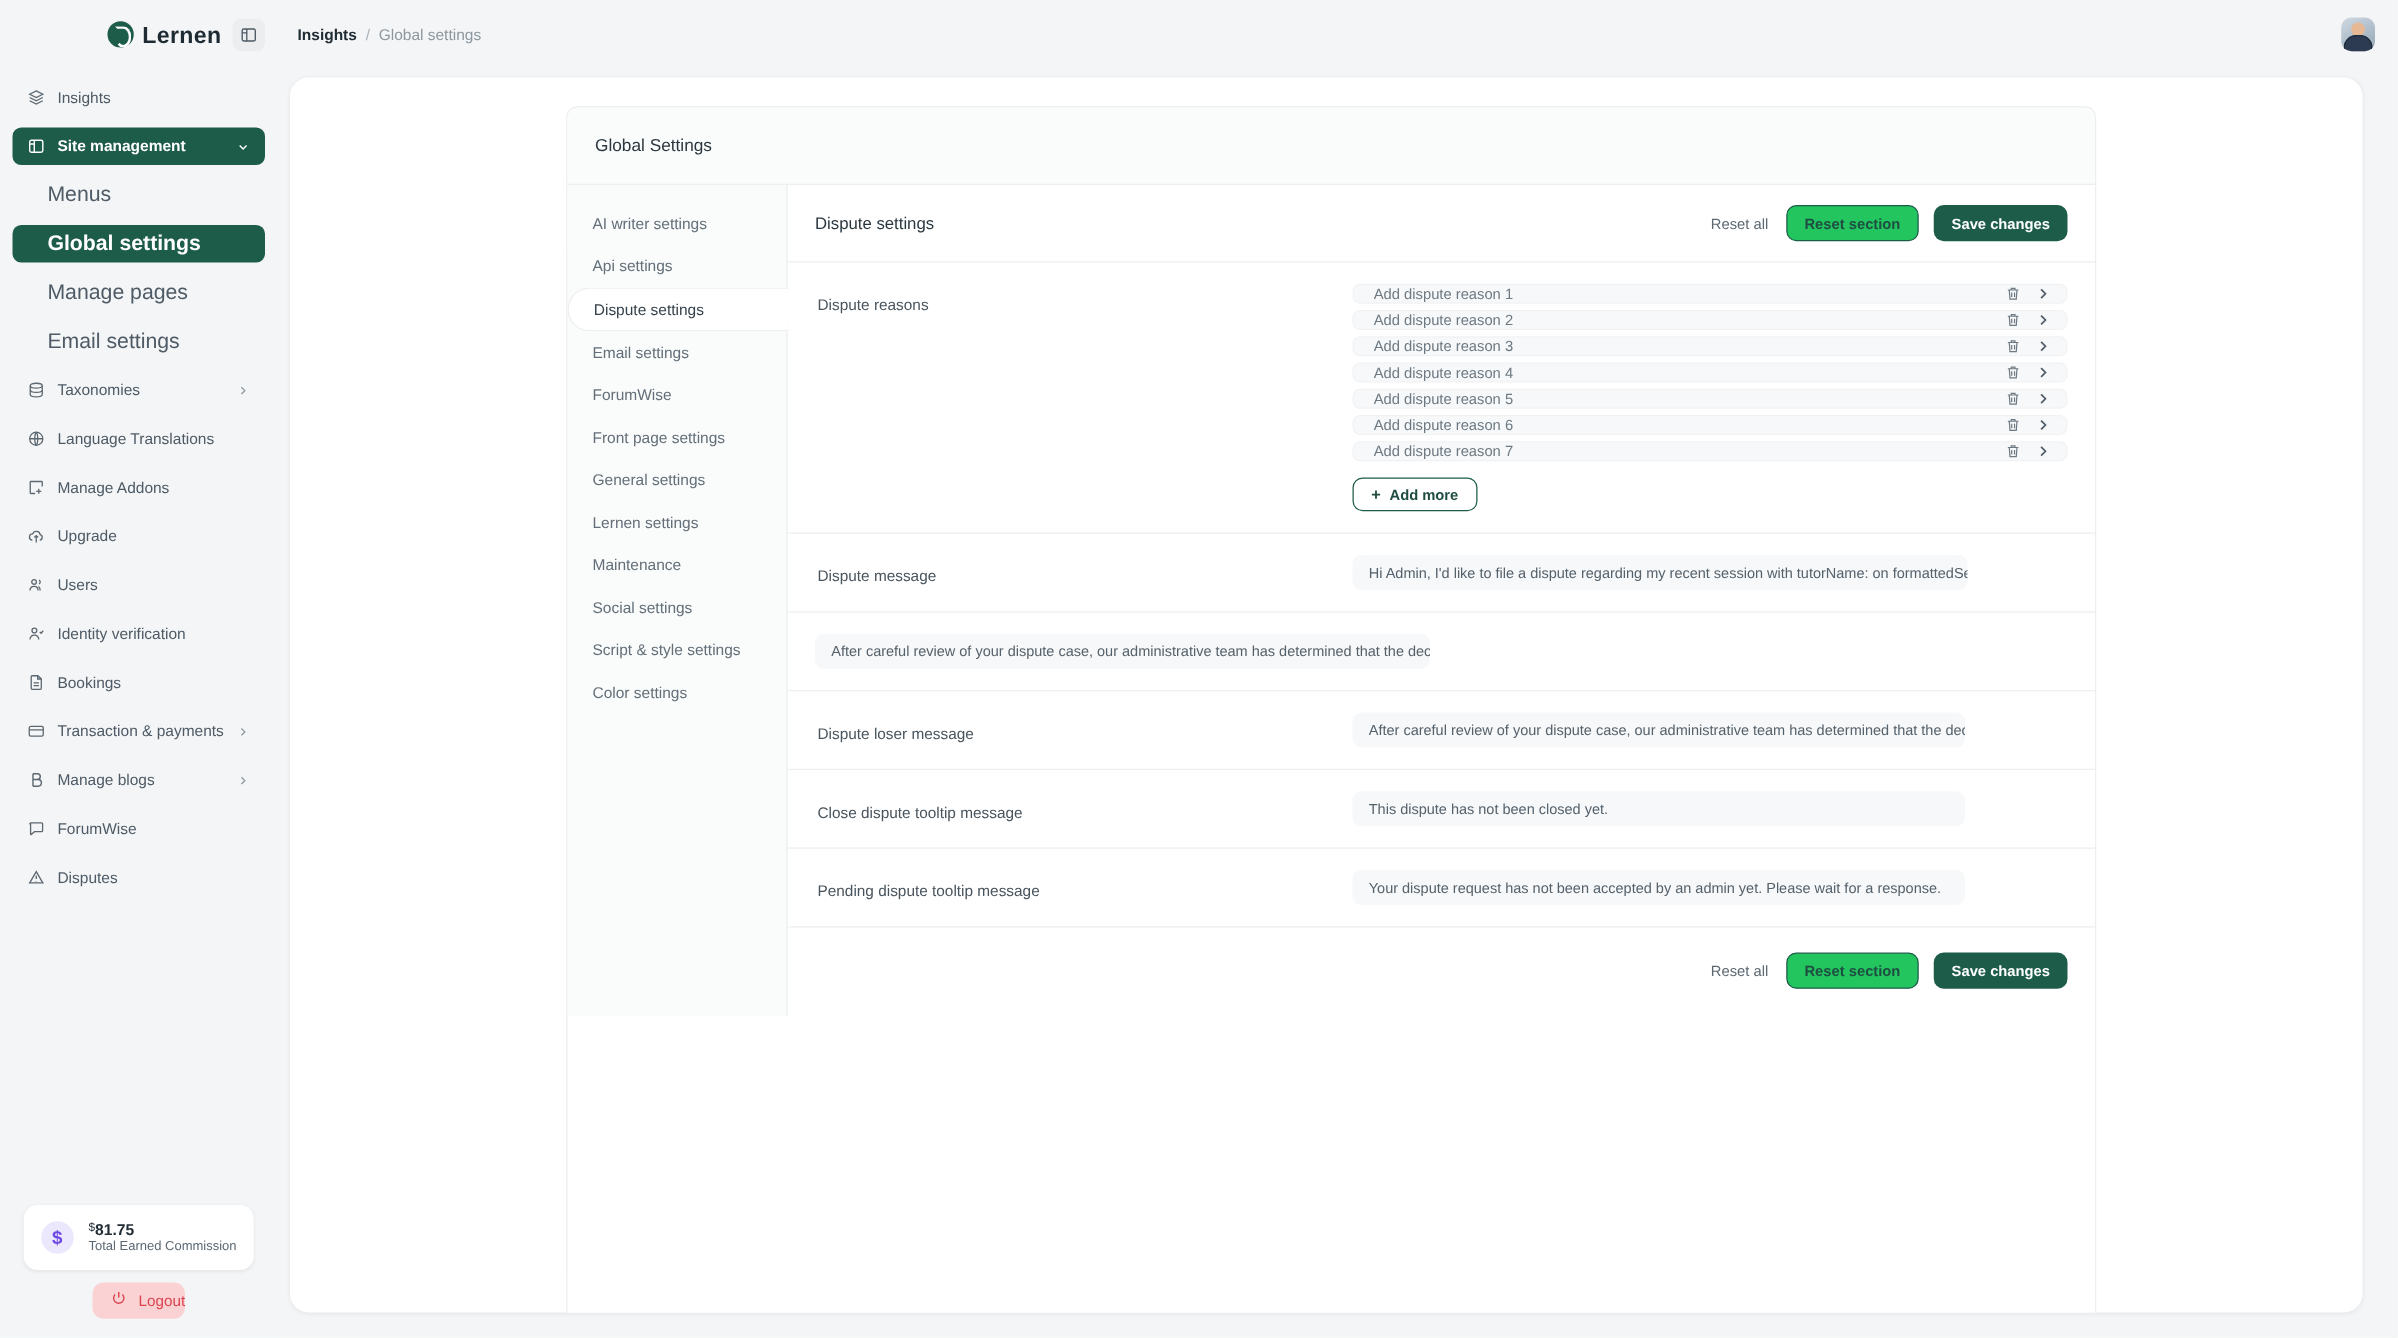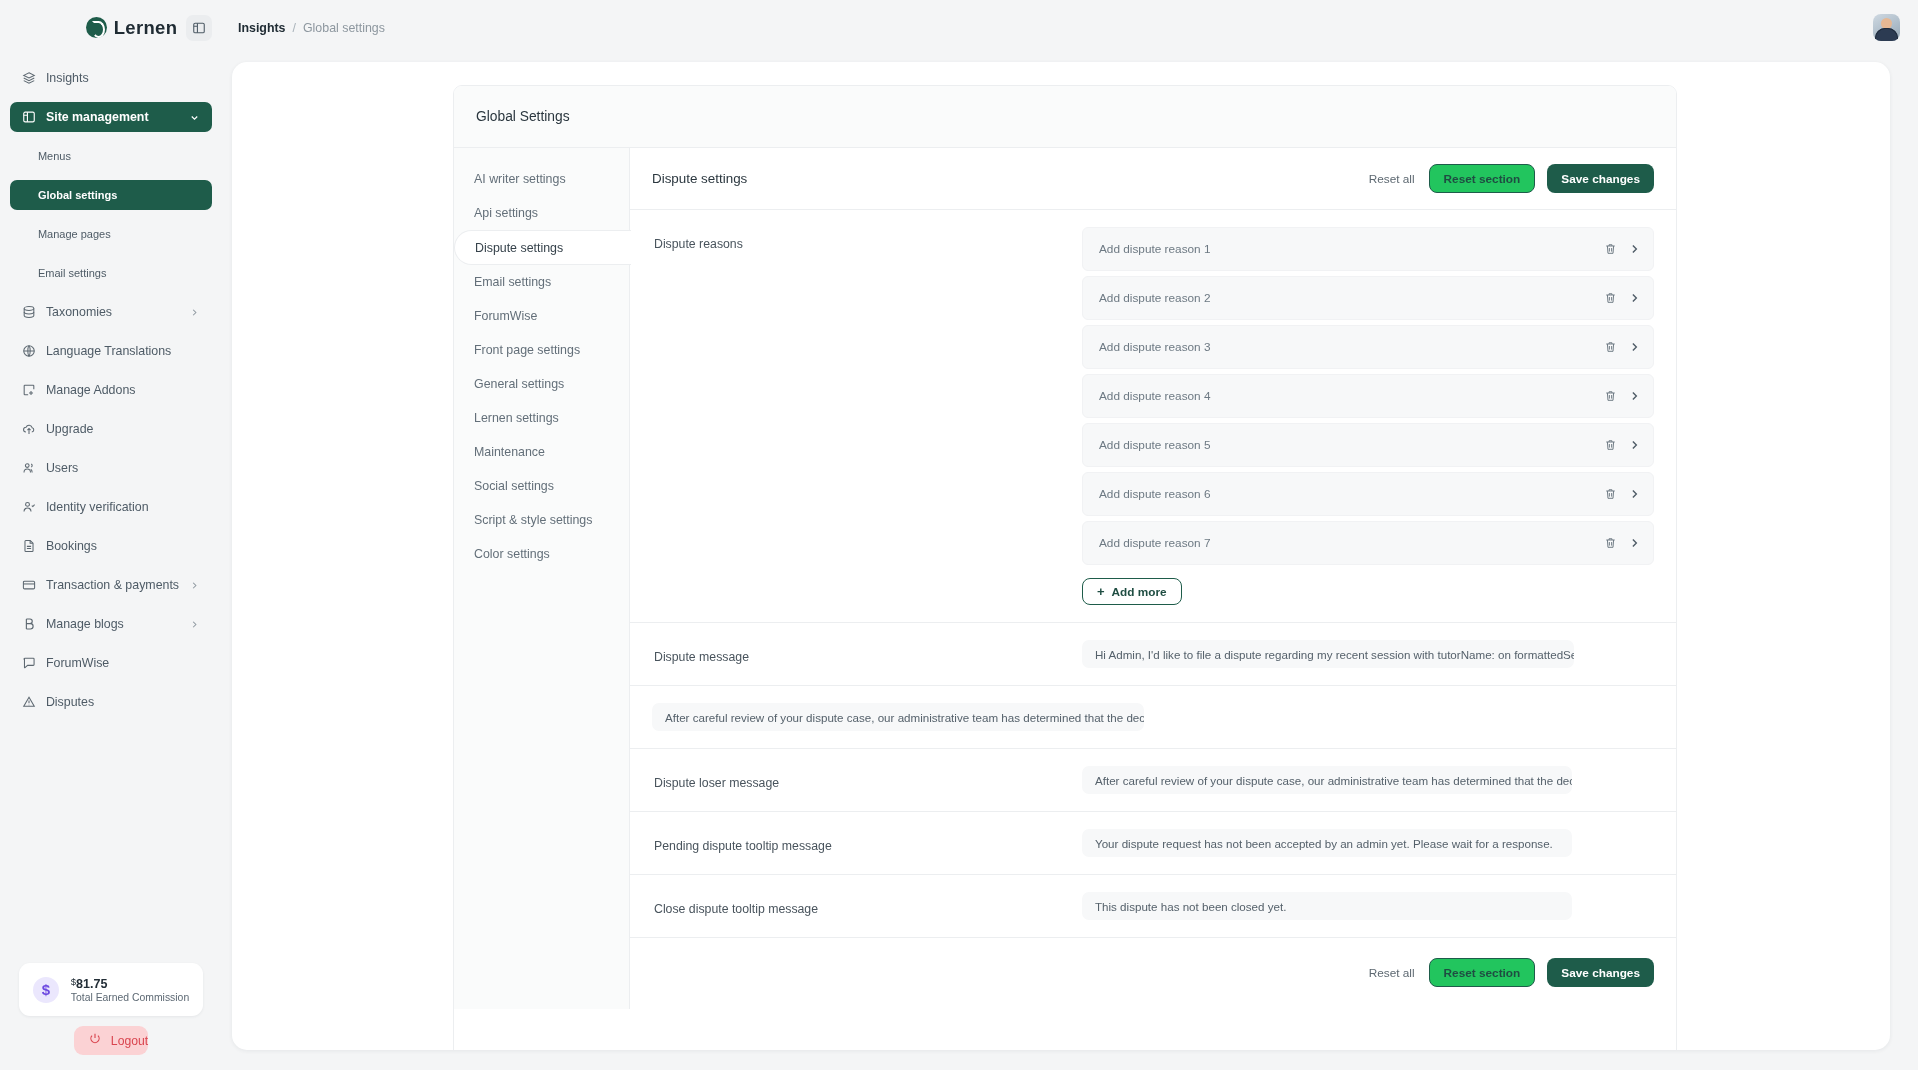--- a/index.html
+++ b/index.html
@@ -31,21 +31,21 @@
   .nav-item {
     display: flex; align-items: center; gap: 10px;
     height: 30px; padding: 0 12px; margin-bottom: 9px;
     border-radius: 7px; font-size: 12.4px; color: #4e5b66; cursor: pointer;
     white-space: nowrap;
   }
   .nav-item .ico { width: 14px; height: 14px; flex: none; display: block; }
   .nav-item .ico svg { display: block; }
   .nav-item .chev { margin-left: auto; width: 11px; height: 11px; flex: none; }
   .nav-item.active { background: #1e5c4a; color: #ffffff; font-weight: bold; }
-  .nav-item.sub { padding-left: 28px; font-size: 11px; }
+  .nav-item.sub { padding-left: 28px; font-size: 17px; }
   .nav-item.sub.active { background: #1e5c4a; color: #fff; }
 
   .sidebar-spacer { flex: 1 1 auto; }
   .commission {
     margin: 0 16px 10px; background: #ffffff; border-radius: 11px;
     padding: 13px 14px; display: flex; align-items: center; gap: 12px;
     box-shadow: 0 1px 3px rgba(24,40,60,.07);
   }
   .commission .coin {
     width: 26px; height: 26px; border-radius: 50%; background: #ebe7fd;
@@ -159,21 +159,21 @@
     display: flex; padding: 17px 22px 17px 22px;
     border-bottom: 1px solid #eceef0; align-items: flex-start;
   }
   .row-label {
     width: 430px; flex: none; font-size: 12.3px; color: #49545d;
     padding-top: 10px; padding-left: 2px;
   }
   .row-field { flex: 1 1 auto; min-width: 0; }
 
   .reason {
-    height: 44px; background: #f7f8f9; border: 1px solid #f1f2f4;
+    height: 16px; background: #f7f8f9; border: 1px solid #f1f2f4;
     border-radius: 6px; display: flex; align-items: center;
     padding: 0 12px 0 16px; margin-bottom: 5px;
   }
   .reason .ph { font-size: 11.8px; color: #6d7983; flex: 1 1 auto;
     overflow: hidden; white-space: nowrap; }
   .reason .acts { display: flex; align-items: center; gap: 11px; flex: none; }
   .icon-btn { width: 13px; height: 15px; cursor: pointer; display: block; }
 
   .addmore {
     margin-top: 8px; font-size: 11.8px; font-weight: bold; color: #1f4d42;
@@ -571,30 +571,30 @@
         </div>
 
         <div class="row">
           <div class="row-label">Dispute loser message</div>
           <div class="row-field">
             <div class="msgbox wide">After careful review of your dispute case, our administrative team has determined that the decision has not been made in your favor.</div>
           </div>
         </div>
 
         <div class="row">
+          <div class="row-label">Close dispute tooltip message</div>
+          <div class="row-field">
+            <div class="msgbox wide">This dispute has not been closed yet.</div>
+          </div>
+        </div>
+
+        <div class="row">
           <div class="row-label">Pending dispute tooltip message</div>
           <div class="row-field">
             <div class="msgbox wide">Your dispute request has not been accepted by an admin yet. Please wait for a response.</div>
-          </div>
-        </div>
-
-        <div class="row">
-          <div class="row-label">Close dispute tooltip message</div>
-          <div class="row-field">
-            <div class="msgbox wide">This dispute has not been closed yet.</div>
           </div>
         </div>
 
         <div class="pane-foot">
           <button class="btn-text">Reset all</button>
           <button class="btn-outline">Reset section</button>
           <button class="btn-primary">Save changes</button>
         </div>
 
       </div>

